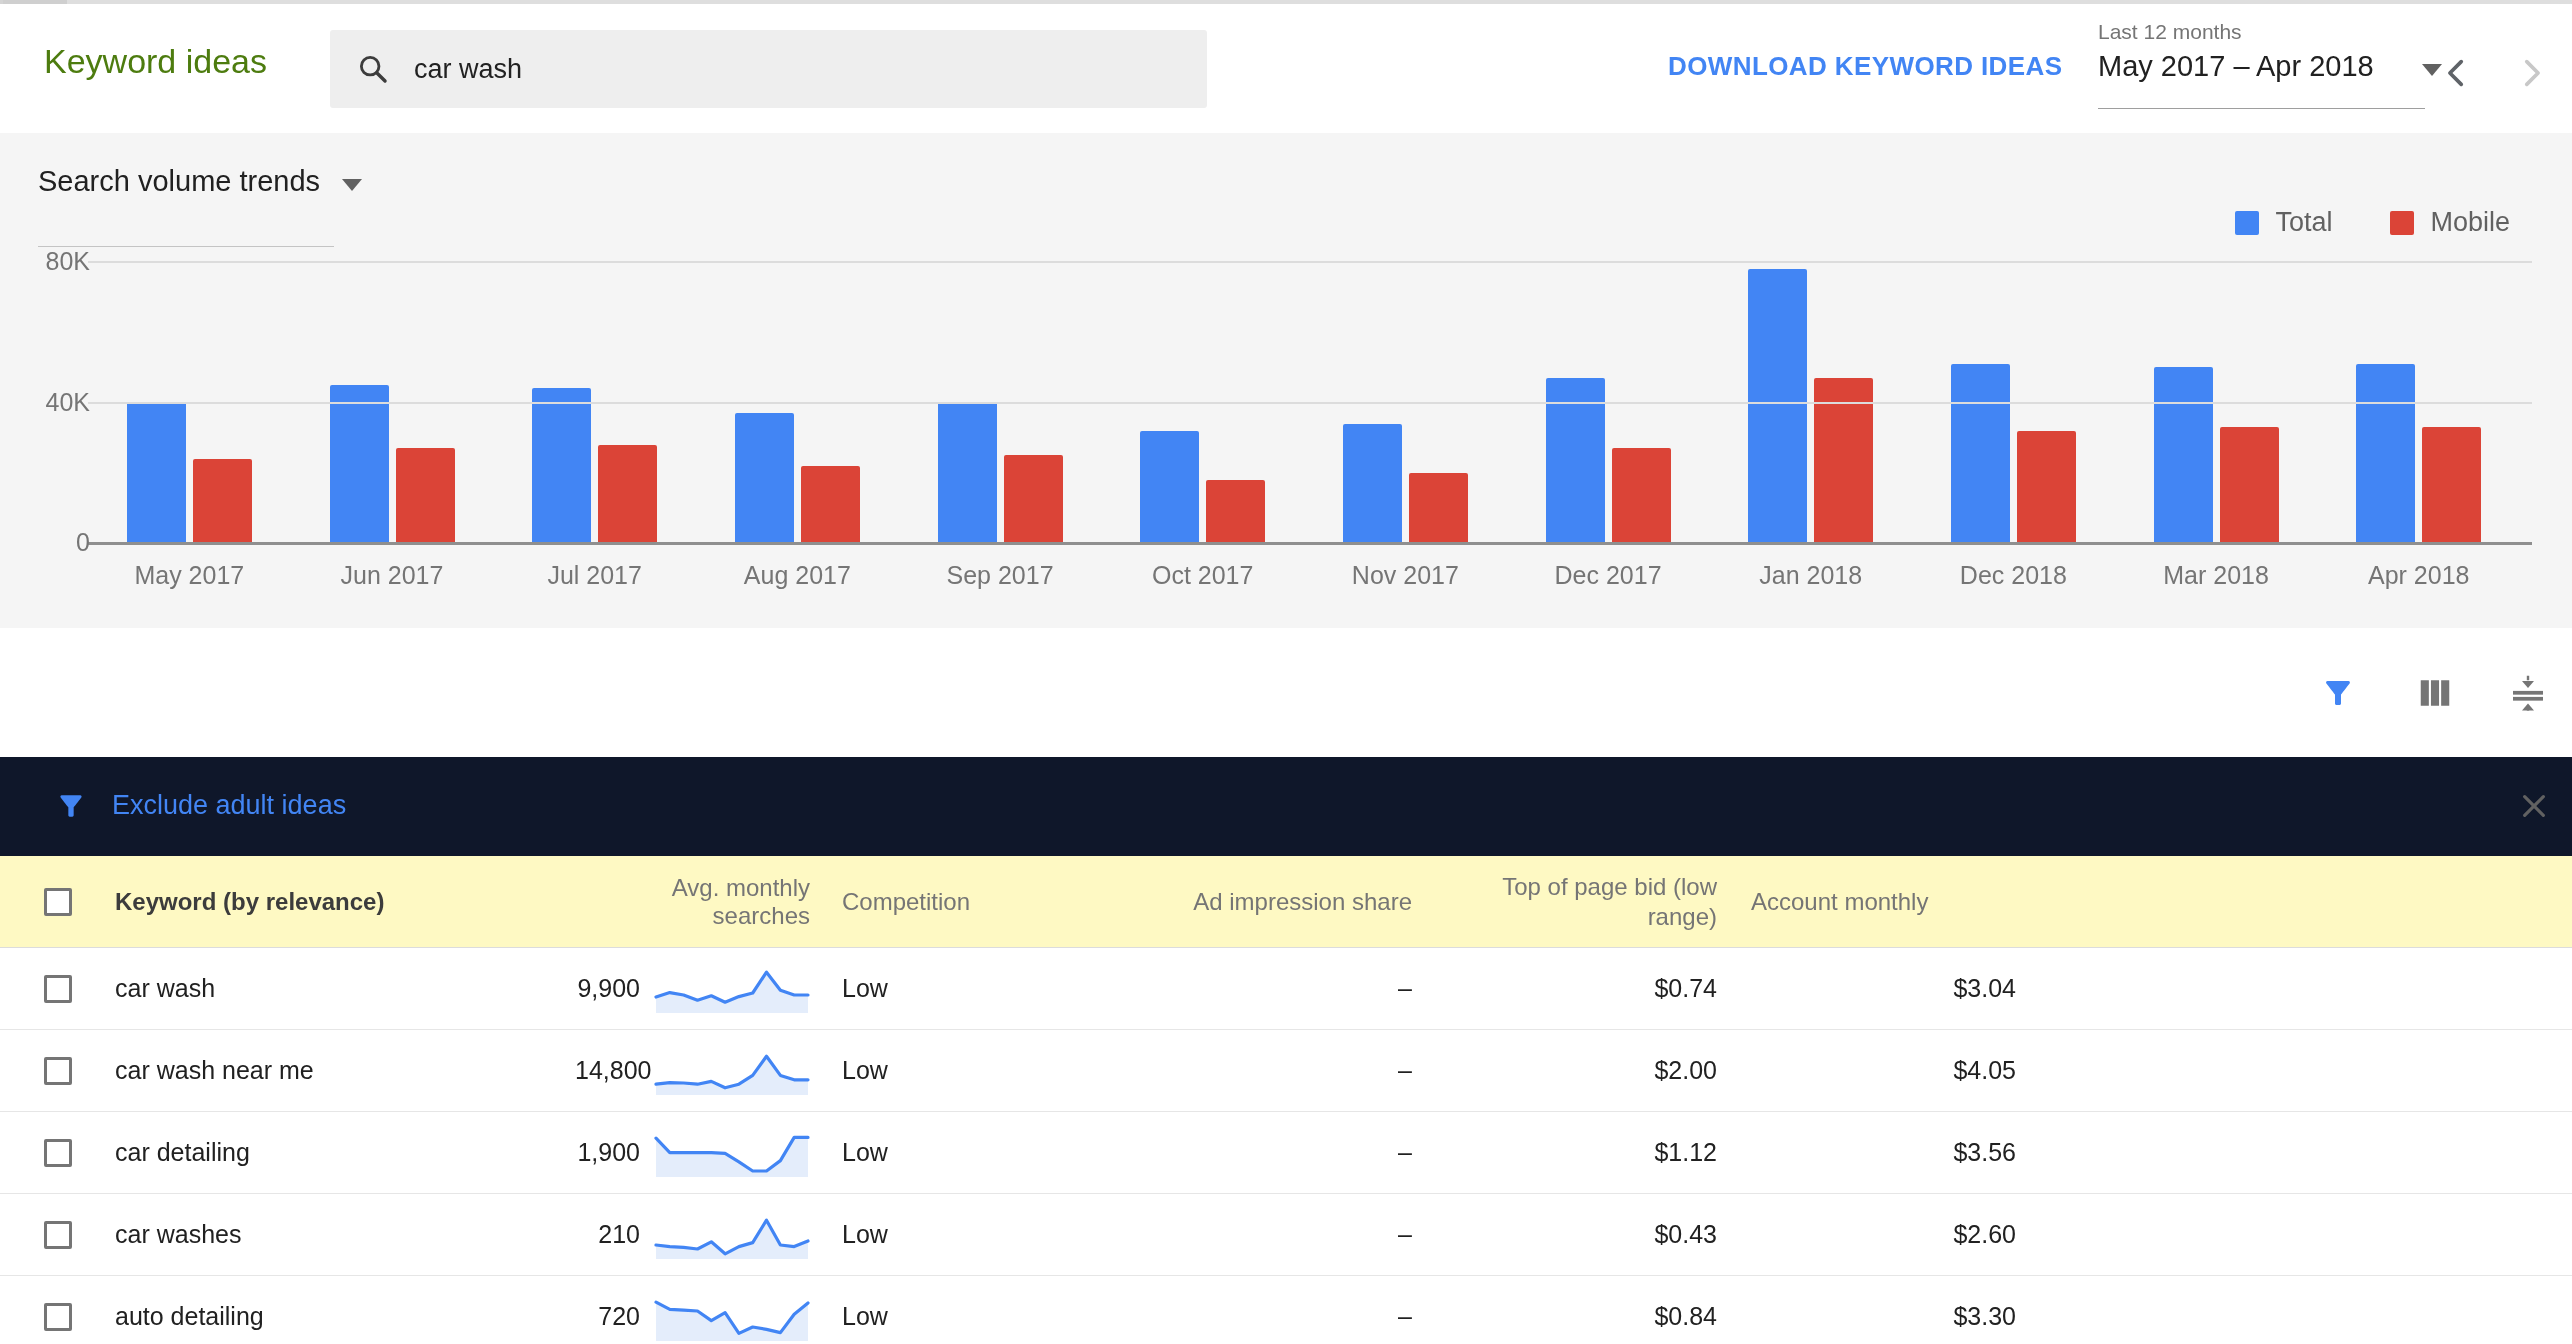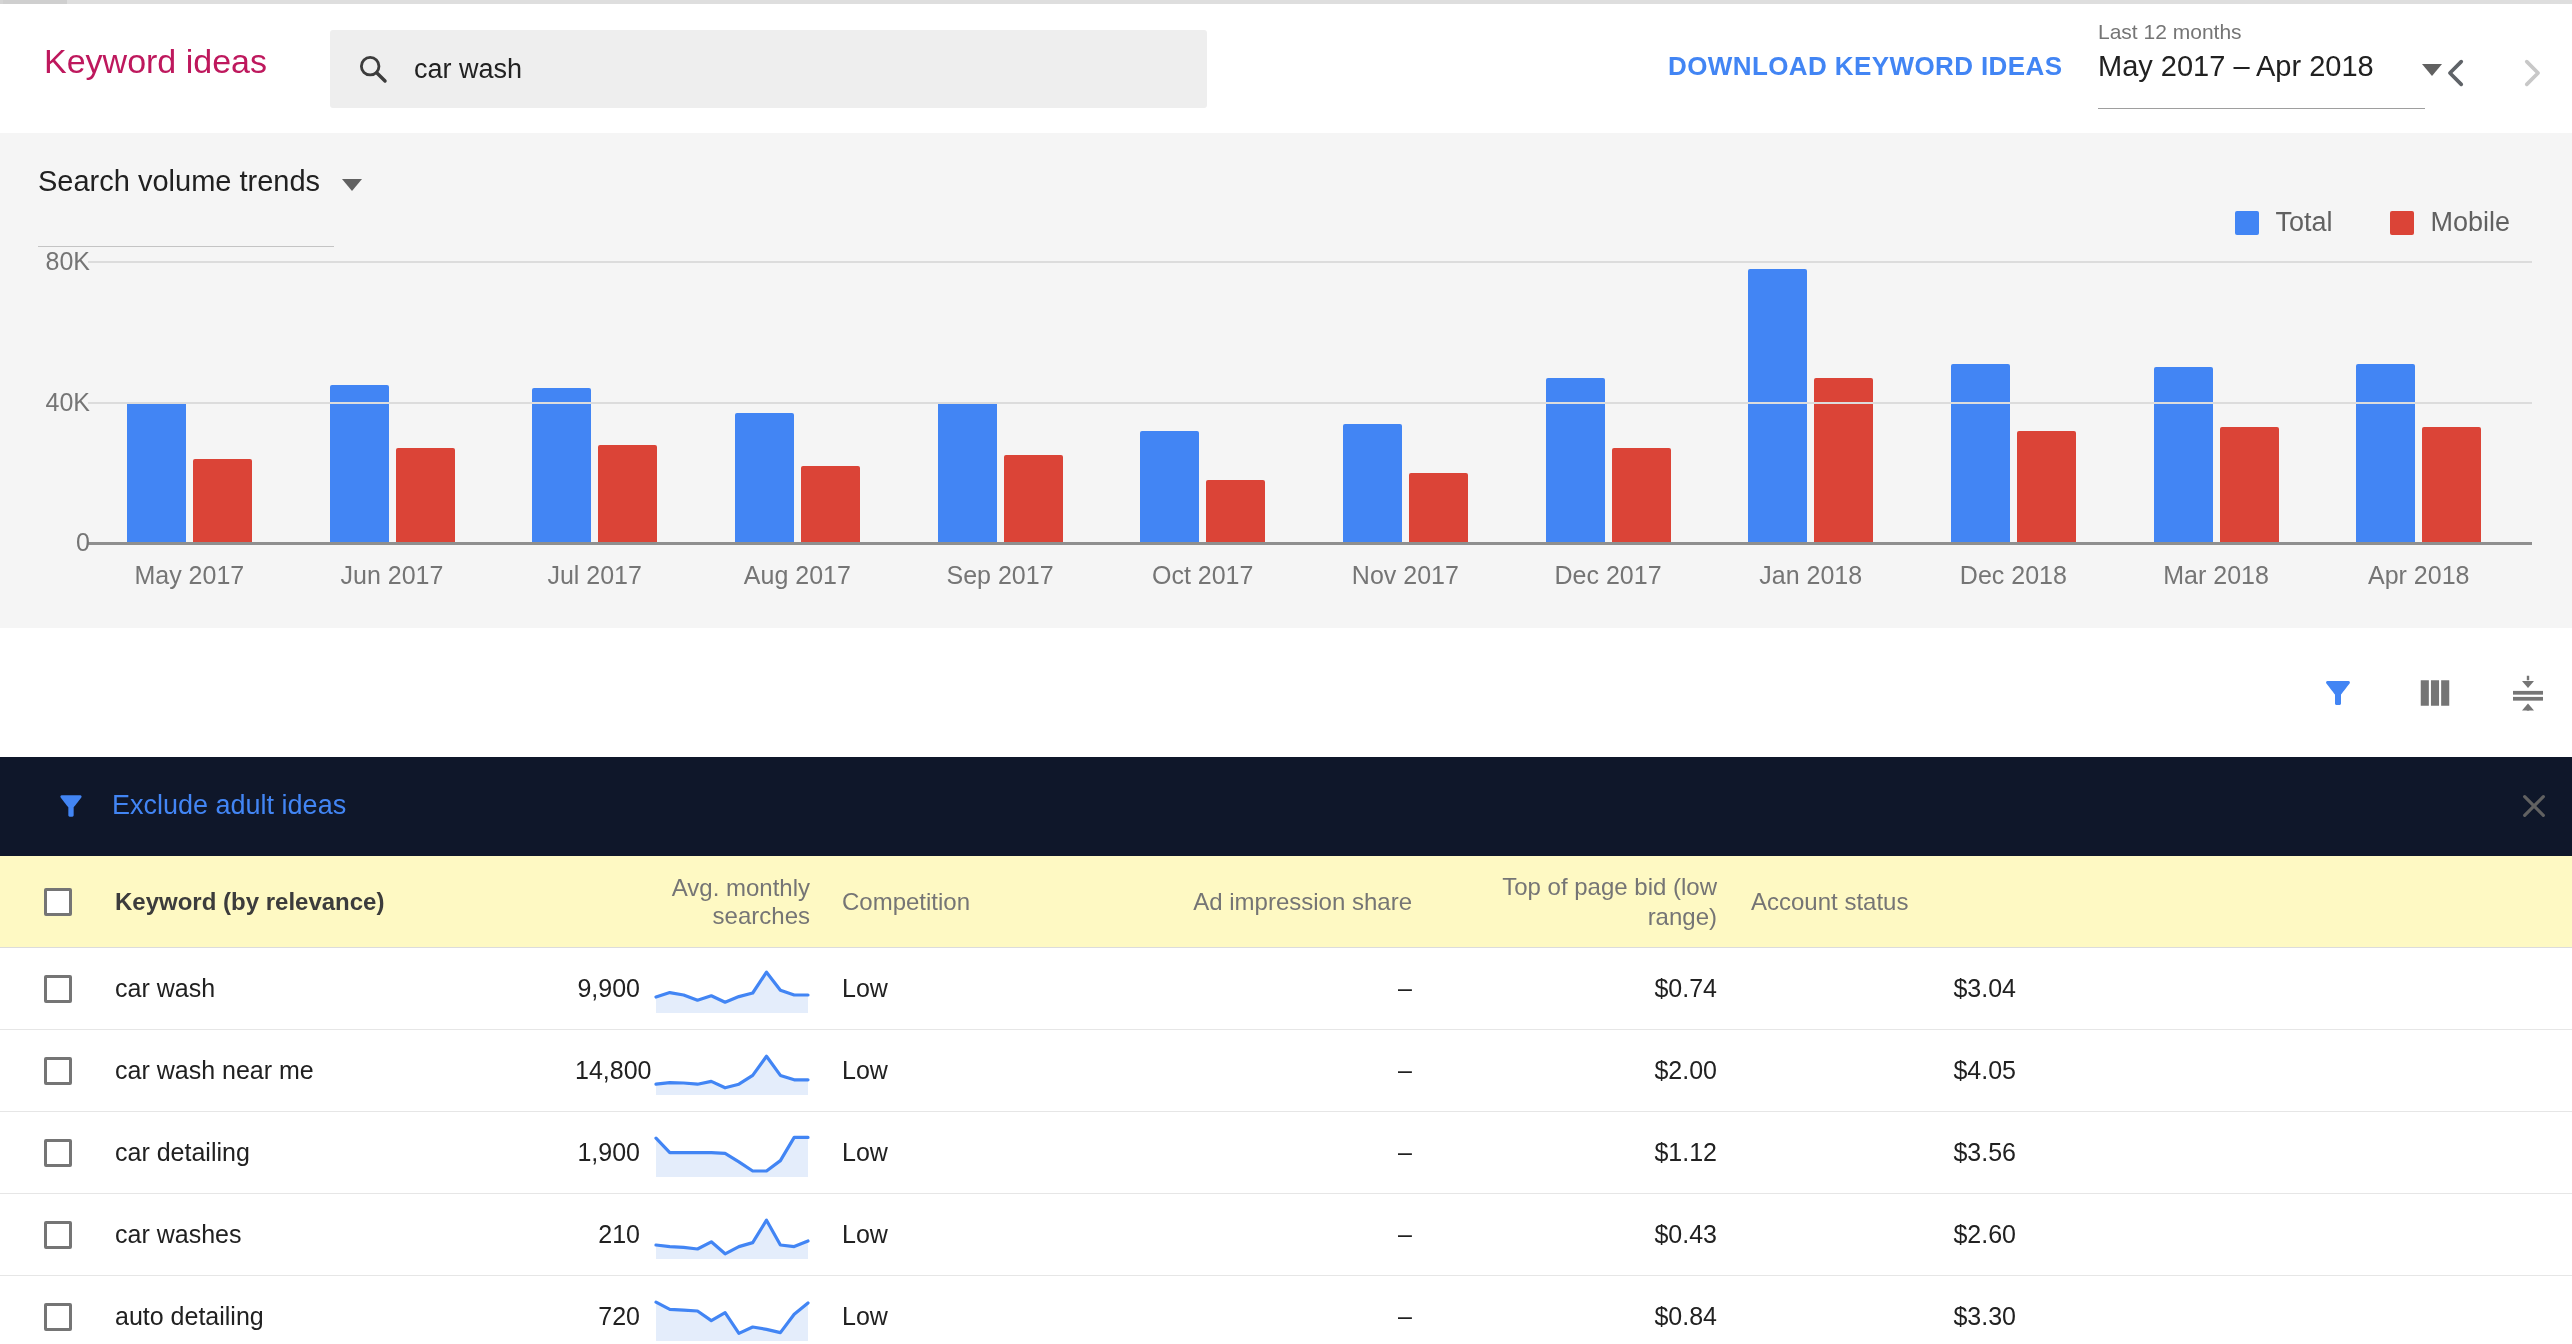--- a/index.html
+++ b/index.html
@@ -6,21 +6,21 @@
   .page{position:relative;width:2572px;height:1344px;overflow:hidden;background:#fff;
         font-family:"Liberation Sans","DejaVu Sans",sans-serif;color:#212121;}
   
   .top-strip{position:absolute;left:0;top:0;width:2572px;height:4px;background:#dedede;}
   .top-strip-left{position:absolute;left:0;top:0;width:67px;height:4px;background:#cfcfcf;}
   .left-sliver{position:absolute;left:0;top:0;width:3px;height:16px;background:#d4d4d4;}
 
   
   .header{position:absolute;left:0;top:4px;width:2572px;height:129px;background:#fff;
           border-bottom:1px solid #d8d8d8;}
-  .page-title{position:absolute;left:44px;top:38px;font-size:34px;color:#be185d;}
+  .page-title{position:absolute;left:44px;top:38px;font-size:34px;color:#4d7c0f;}
   .searchbox{position:absolute;left:330px;top:26px;width:877px;height:78px;background:#eeeeee;
              border-radius:3px;display:flex;align-items:center;padding-left:26px;box-sizing:border-box;}
   .searchbox svg{flex:0 0 auto;}
   .searchbox input{border:none;outline:none;background:transparent;font-family:inherit;
                    font-size:27px;color:#212121;margin-left:22px;width:720px;}
   .download-link{position:absolute;left:1668px;top:47px;font-size:26px;font-weight:700;
                  letter-spacing:.4px;color:#4285F4;cursor:pointer;}
   .date-label{position:absolute;left:2098px;top:16px;font-size:21px;color:#757575;}
   .date-value{position:absolute;left:2098px;top:46px;font-size:29px;color:#212121;display:flex;align-items:center;cursor:pointer;}
   .date-caret{display:inline-block;width:0;height:0;border-left:10px solid transparent;
@@ -246,21 +246,21 @@
     <div class="c-sel">
       <div class="checkbox"></div>
     </div>
     <div class="th-keyword">Keyword (by relevance)</div>
     <div class="th-avg">Avg. monthly searches</div>
     <div class="c-comp">Competition</div>
     <div class="c-share">Ad impression share</div>
     <div class="c-bidlow">
       <span class="hwrap">Top of page bid (low range)</span>
     </div>
-    <div class="c-account">Account status</div>
+    <div class="c-account">Account monthly</div>
   </div>
 
   <div class="tbody">
       <div class="trow grid">
         <div class="c-sel">
           <div class="checkbox"></div>
         </div>
         <div class="c-keyword">car wash</div>
         <div class="c-num">9,900</div>
         <div class="c-spark">

